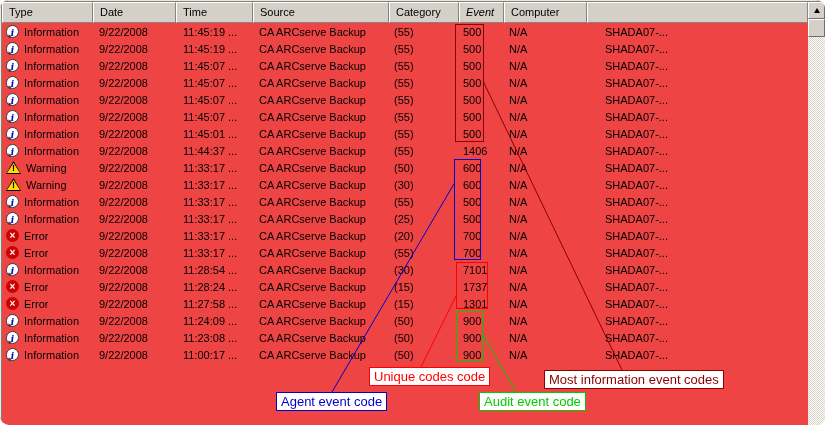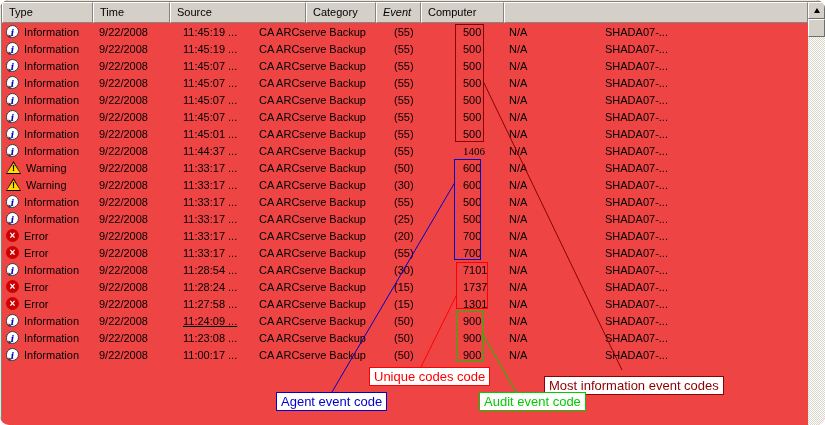--- a/index.html
+++ b/index.html
@@ -65,20 +65,21 @@
 </style>
 </head>
 <body>
 
 <div id="stage">
   <div class="edge-t"></div>
   <div class="edge-l"></div>
 
   <div id="hdr">
       <div class="hcell" style="width: 91px;">Type</div>
+      <div class="hcell" style="width: 83px;">Date</div>
       <div class="hcell" style="width: 77px;">Time</div>
       <div class="hcell" style="width: 136px;">Source</div>
       <div class="hcell" style="width: 70px;">Category</div>
       <div class="hcell" style="width: 45px; font-style: italic;">Event</div>
       <div class="hcell" style="width: 83px;">Computer</div>
       <div class="hcell filler"></div>
     </div>
   <div id="rows">
       <div class="row">
         <div class="cell c-type" style="width: 91px;">
@@ -173,21 +174,21 @@
       </div>
       <div class="row">
         <div class="cell c-type" style="width: 91px;">
           <span class="ico ico-info"></span>
           <span>Information</span>
         </div>
         <div class="cell c-date" style="width: 83px;">9/22/2008</div>
         <div class="cell c-time" style="width: 77px;">11:44:37 ...</div>
         <div class="cell c-source" style="width: 136px;">CA ARCserve Backup</div>
         <div class="cell c-category" style="width: 70px;">(55)</div>
-        <div class="cell c-event" style="width: 45px; font-family: Liberation Serif, serif;">1406</div>
+        <div class="cell c-event" style="width: 45px;">1406</div>
         <div class="cell c-user" style="width: 95px;">N/A</div>
         <div class="cell c-computer" style="width: 83px;">SHADA07-...</div>
       </div>
       <div class="row">
         <div class="cell c-type" style="width: 91px;">
           <span class="ico ico-warn">
             <b></b>
           </span>
           <span>Warning</span>
         </div>
@@ -304,21 +305,21 @@
         <div class="cell c-event" style="width: 45px;">1301</div>
         <div class="cell c-user" style="width: 95px;">N/A</div>
         <div class="cell c-computer" style="width: 83px;">SHADA07-...</div>
       </div>
       <div class="row">
         <div class="cell c-type" style="width: 91px;">
           <span class="ico ico-info"></span>
           <span>Information</span>
         </div>
         <div class="cell c-date" style="width: 83px;">9/22/2008</div>
-        <div class="cell c-time" style="width: 77px; text-decoration: underline;">11:24:09 ...</div>
+        <div class="cell c-time" style="width: 77px;">11:24:09 ...</div>
         <div class="cell c-source" style="width: 136px;">CA ARCserve Backup</div>
         <div class="cell c-category" style="width: 70px;">(50)</div>
         <div class="cell c-event" style="width: 45px;">900</div>
         <div class="cell c-user" style="width: 95px;">N/A</div>
         <div class="cell c-computer" style="width: 83px;">SHADA07-...</div>
       </div>
       <div class="row">
         <div class="cell c-type" style="width: 91px;">
           <span class="ico ico-info"></span>
           <span>Information</span>
@@ -351,21 +352,21 @@
       <rect x="454.5" y="159.5" width="26" height="100" fill="none" stroke="#0000cc"></rect>
       <rect x="456.5" y="262.5" width="31" height="46" fill="none" stroke="#ff0000"></rect>
       <rect x="457.5" y="310.5" width="25" height="51" fill="none" stroke="#00cc00"></rect>
       <line x1="483.5" y1="82" x2="622" y2="370" stroke="#8b0000"></line>
       <line x1="454.5" y1="183" x2="332" y2="392" stroke="#0000cc"></line>
       <line x1="456.5" y1="295" x2="421" y2="367" stroke="#ff0000"></line>
       <line x1="482.5" y1="334" x2="516" y2="392" stroke="#00cc00"></line>
     </svg>
 
   <div class="callout" id="co-unique" style="left: 369px; top: 367px; color: rgb(255, 0, 0); border-color: rgb(255, 0, 0);">Unique codes code</div>
-  <div class="callout" id="co-most" style="left: 544px; top: 370px; color: rgb(139, 0, 0); border-color: rgb(139, 0, 0); margin-top: 6px;">Most information event codes</div>
+  <div class="callout" id="co-most" style="left: 544px; top: 370px; color: rgb(139, 0, 0); border-color: rgb(139, 0, 0);">Most information event codes</div>
   <div class="callout" id="co-audit" style="left: 479px; top: 392px; color: rgb(0, 204, 0); border-color: rgb(0, 204, 0);">Audit event code</div>
   <div class="callout" id="co-agent" style="left: 276px; top: 392px; color: rgb(0, 0, 204); border-color: rgb(0, 0, 204);">Agent event code</div>
 
   <div id="vscroll">
     <div class="sbtn">
       <span class="arrow-up"></span>
     </div>
     <div class="sthumb"></div>
   </div>
 </div>

